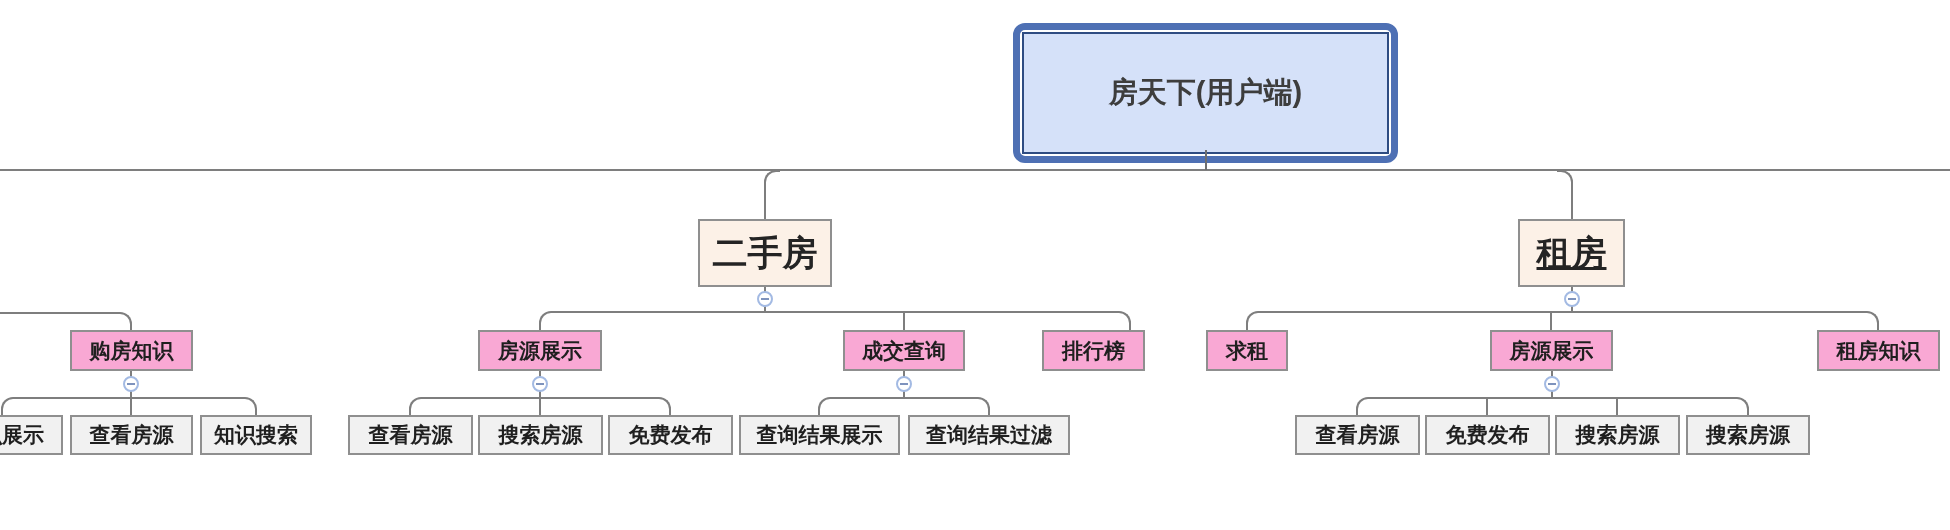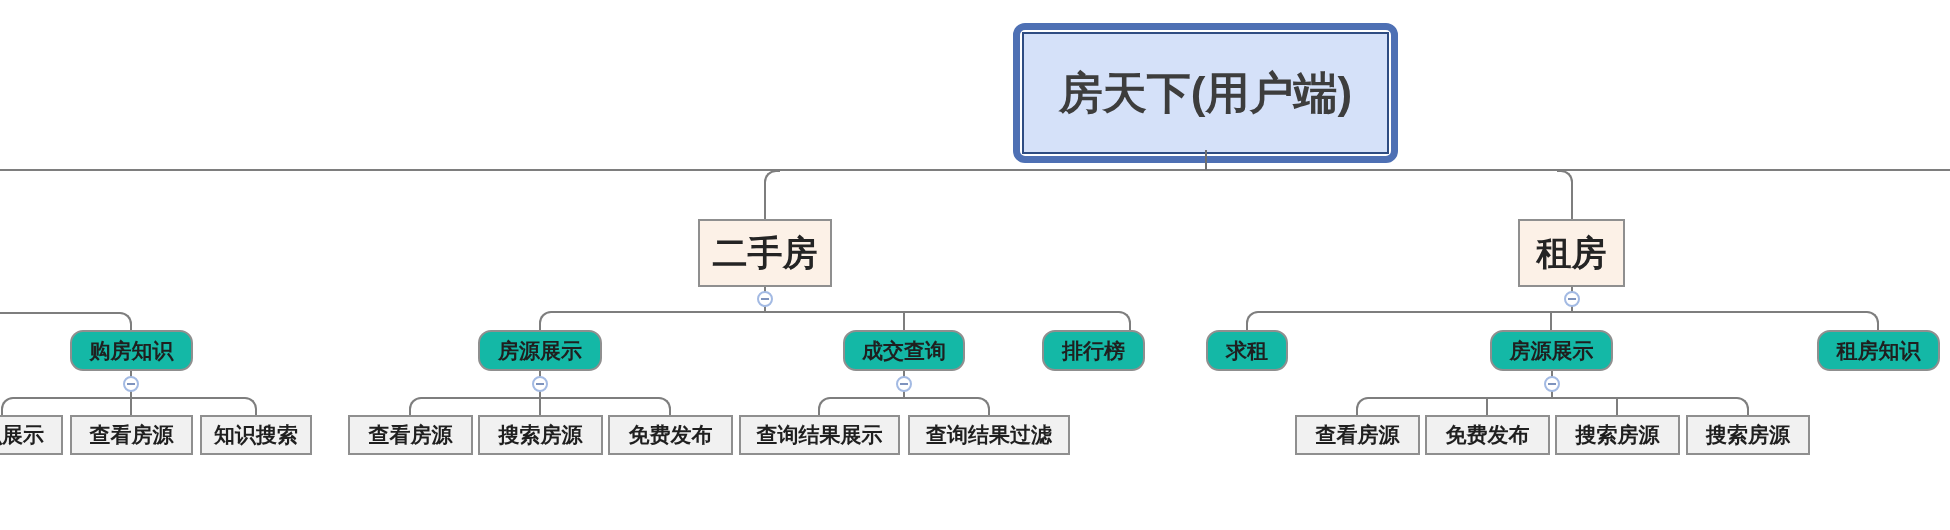--- a/index.html
+++ b/index.html
@@ -46,35 +46,35 @@
     position: absolute; z-index: 2;
     box-sizing: border-box;
     display: flex; align-items: center; justify-content: center;
     border: 2px solid #8f8f8f;
     font-weight: bold;
     color: #1f1f1f;
     white-space: nowrap;
     cursor: default;
   }
   .node--branch { background: #fcf1e7; font-size: 35px; color: #242424; }
-  .node--topic  { background: #14b8a6; font-size: 21px; border-radius: 13px; }
+  .node--topic  { background: #f9a8d4; font-size: 21px; }
   .node--subtopic { background: #f1f1f1; font-size: 21px; }
   .node--root {
     background: #ffffff;
     border: 7px solid #4e70b4;
     border-radius: 12px;
     padding: 2px;
   }
   .node--root .root-inner {
     box-sizing: border-box;
     width: 100%; height: 100%;
     border: 2px solid #2e4c82;
     background: #d5e1f9;
     display: flex; align-items: center; justify-content: center;
-    font-size: 44px; font-weight: bold; color: #3d3d3d;
+    font-size: 29px; font-weight: bold; color: #3d3d3d;
   }
   
   .collapse-icon {
     position: absolute; z-index: 3;
     width: 16px; height: 16px;
     box-sizing: border-box;
     border: 2px solid #a3bae3;
     border-radius: 50%;
     background: #ffffff;
     display: flex; align-items: center; justify-content: center;
@@ -110,21 +110,21 @@
     <div class="conn vline" style="left: 1486px; top: 397px; height: 18px;"></div>
     <div class="conn vline" style="left: 1616px; top: 397px; height: 18px;"></div>
     <div class="node node--root" style="left: 1013px; top: 23px; width: 385px; height: 140px;">
       <div class="root-inner">
         <span>房天下(用户端)</span>
       </div>
     </div>
     <div class="node node--branch" style="left: 698px; top: 219px; width: 134px; height: 68px;">
       <span>二手房</span>
     </div>
-    <div class="node node--branch" style="left: 1518px; top: 219px; width: 107px; height: 68px;">
+    <div class="node node--branch" style="left: 1518px; top: 219px; width: 107px; height: 68px; text-decoration: underline;">
       <span>租房</span>
     </div>
     <div class="node node--topic" style="left: 70px; top: 330px; width: 123px; height: 41px;">
       <span>购房知识</span>
     </div>
     <div class="node node--topic" style="left: 478px; top: 330px; width: 124px; height: 41px;">
       <span>房源展示</span>
     </div>
     <div class="node node--topic" style="left: 843px; top: 330px; width: 122px; height: 41px;">
       <span>成交查询</span>

